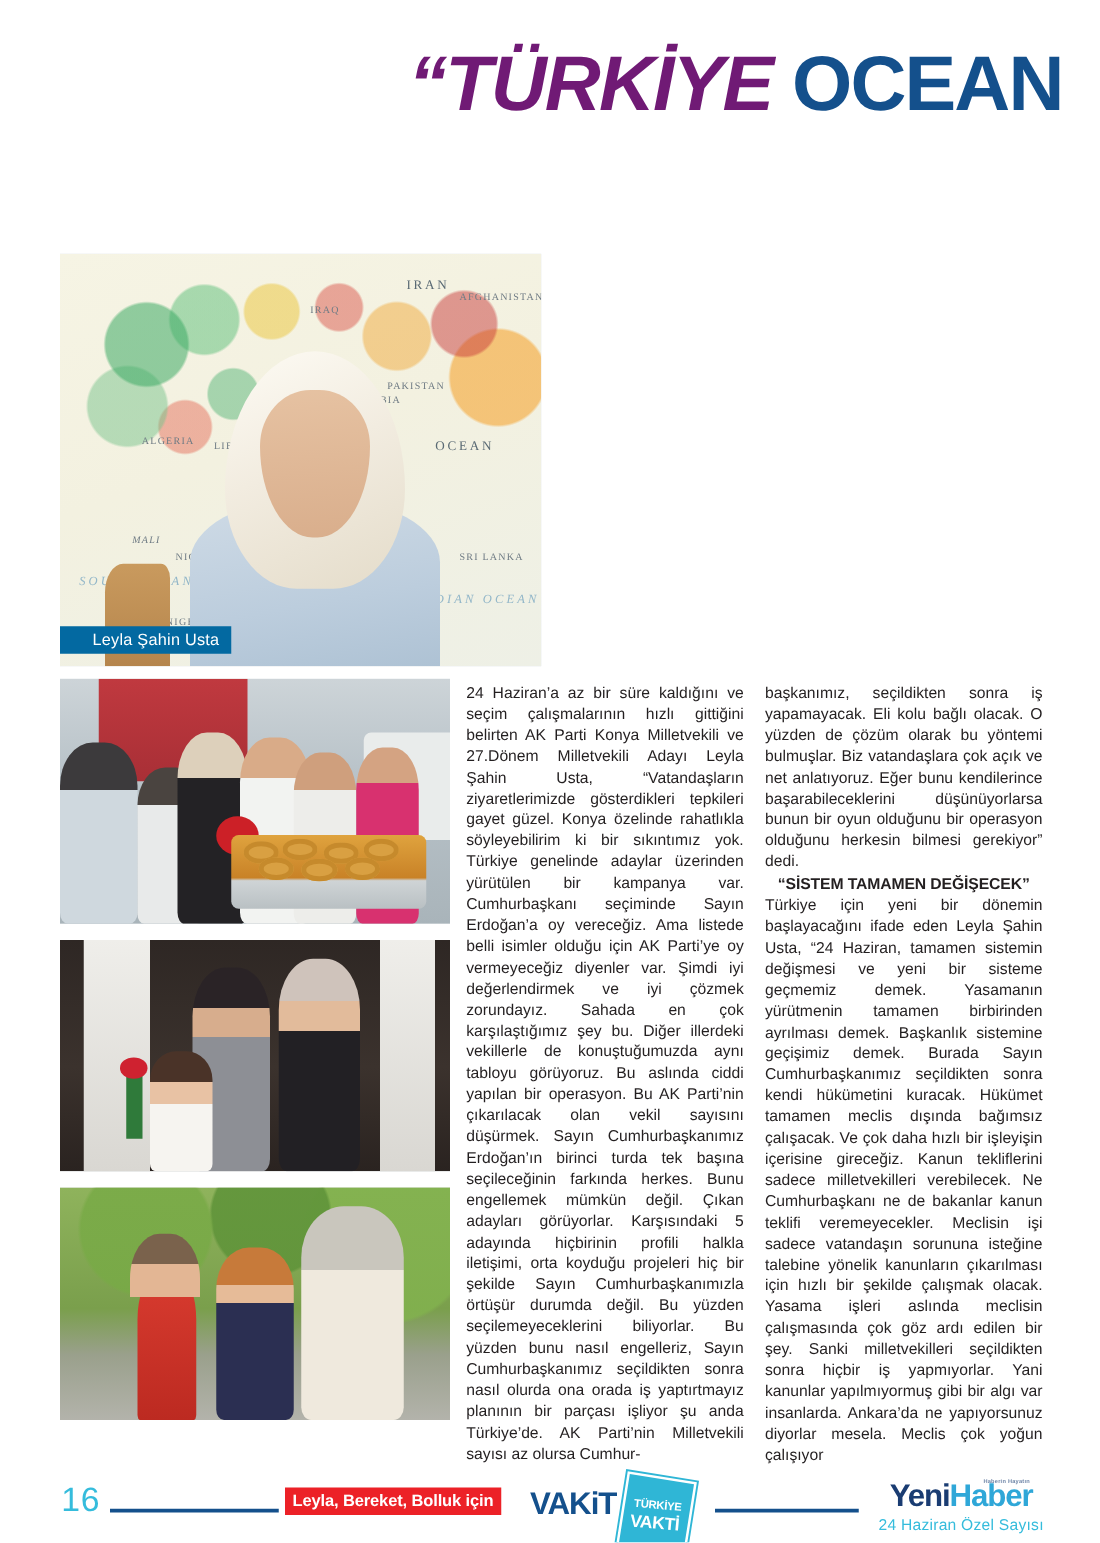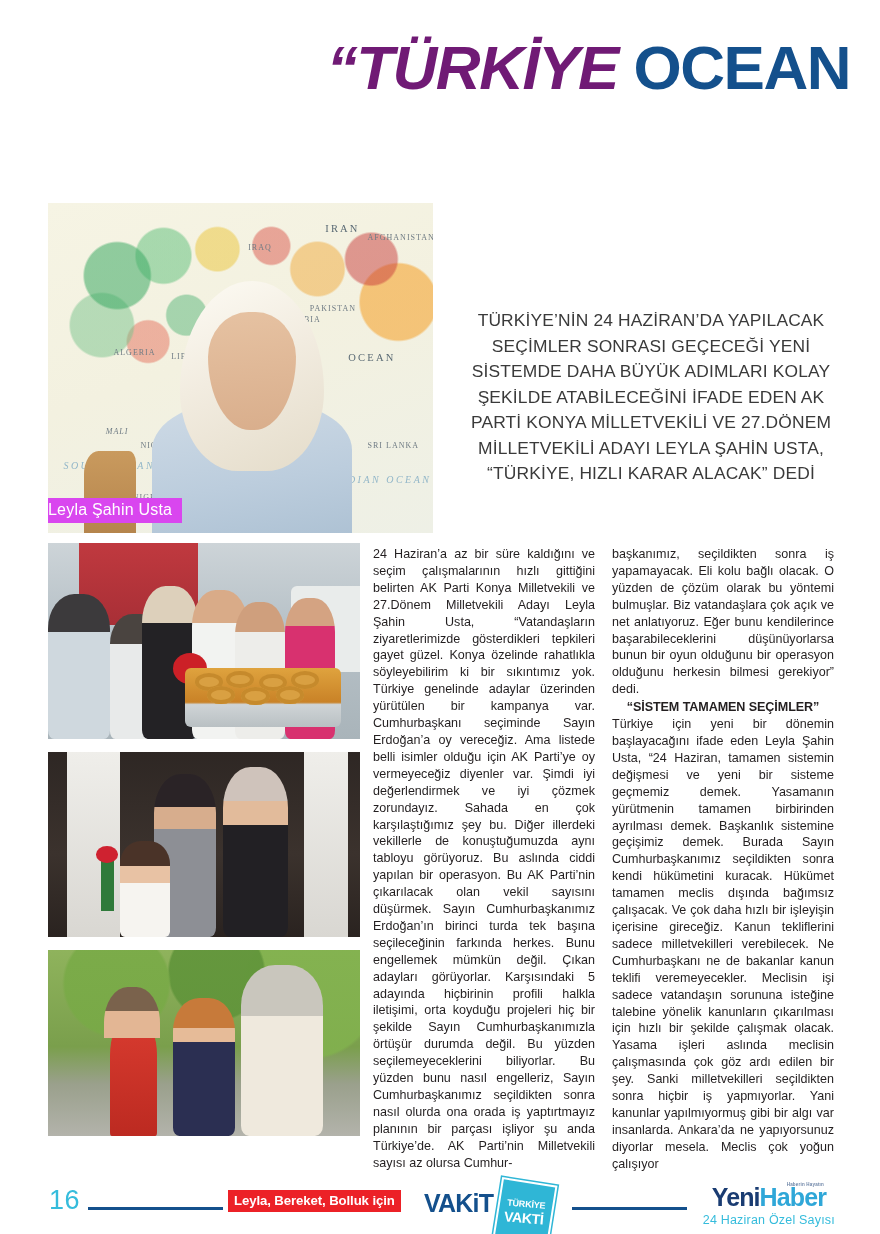--- a/index.html
+++ b/index.html
@@ -155,24 +155,24 @@
       radial-gradient(circle at 54% 12%, rgba(96,148,58,0.9) 0 20%, transparent 21%),
       radial-gradient(circle at 84% 22%, rgba(130,178,78,0.85) 0 22%, transparent 23%),
       linear-gradient(180deg,#8fb35c 0%,#7a9f4c 52%,#9aa08c 72%,#b3b3ab 100%);
   }
   .park-red { position:absolute; left:20%; bottom:0; width:15%; height:62%; background:linear-gradient(180deg,#d83b2f,#bc2a21); border-radius:30% 30% 4% 4%; }
 
   .photo-caption {
     position: absolute;
     left: 0;
     bottom: 10px;
-    background: #d946ef;
+    background: #0369a1;
     color: #ffffff;
-    font-size: 16px;
-    padding: 3px 10px 4px 0;
+    font-size: 13px;
+    padding: 3px 10px 4px 26px;
     letter-spacing: 0.2px;
     white-space: nowrap;
   }
 
   
   .col {
     position: absolute;
     top: 546px;
     width: 222px;
     font-size: 12.55px;
@@ -236,21 +236,20 @@
 </style>
 </head>
 <body>
 
 <div class="page">
 
   <div class="headline">
     <span class="line"><span class="red">“TÜRKİYE</span><span> OCEAN</span></span>
   </div>
 
-  <div class="deck">TÜRKİYE’NİN 24 HAZİRAN’DA YAPILACAK SEÇİMLER SONRASI GEÇECEĞİ YENİ SİSTEMDE DAHA BÜYÜK ADIMLARI KOLAY ŞEKİLDE ATABİLECEĞİNİ İFADE EDEN AK PARTİ KONYA MİLLETVEKİLİ VE 27.DÖNEM MİLLETVEKİLİ ADAYI LEYLA ŞAHİN USTA, “TÜRKİYE, HIZLI KARAR ALACAK” DEDİ</div>
 
   <div class="photo" id="photo-portrait">
     <div class="map-bg">
       <span class="map-label big" style="left:72%; top:6%;text-align:right;">IRAN</span>
       <span class="map-label big" style="left:78%; top:45%;">OCEAN</span>
       <span class="map-label" style="left:32%; top:45%;">LIBYA</span>
       <span class="map-label" style="left:17%; top:44%;">ALGERIA</span>
       <span class="map-label" style="left:24%; top:72%;">NIGER</span>
       <span class="map-label" style="left:15%; top:68%;font-style:italic;">MALI</span>
       <span class="map-label" style="left:22%; top:88%;">NIGERIA</span>
@@ -312,21 +311,21 @@
     <div class="p-person" style="left:40%; width:20%; height:74%; background:linear-gradient(180deg,#c77a3a 0 22%, #e6bb98 22% 32%, #2b2f52 32%);"></div>
     <div class="p-person" style="left:62%; width:26%; height:92%; background:linear-gradient(180deg,#c9c6bd 0 30%, #efe9dd 30%);"></div>
   </div>
 
   <div class="col" id="col-1">
     <p>24 Haziran’a az bir süre kaldığını ve seçim çalışmalarının hızlı gittiğini belirten AK Parti Konya Milletvekili ve 27.Dönem Milletvekili Adayı Leyla Şahin Usta, “Vatandaşların ziyaretlerimizde gösterdikleri tepkileri gayet güzel. Konya özelinde rahatlıkla söyleyebilirim ki bir sıkıntımız yok. Türkiye genelinde adaylar üzerinden yürütülen bir kampanya var. Cumhurbaşkanı seçiminde Sayın Erdoğan’a oy vereceğiz. Ama listede belli isimler olduğu için AK Parti’ye oy vermeyeceğiz diyenler var. Şimdi iyi değerlendirmek ve iyi çözmek zorundayız. Sahada en çok karşılaştığımız şey bu. Diğer illerdeki vekillerle de konuştuğumuzda aynı tabloyu görüyoruz. Bu aslında ciddi yapılan bir operasyon. Bu AK Parti’nin çıkarılacak olan vekil sayısını düşürmek. Sayın Cumhurbaşkanımız Erdoğan’ın birinci turda tek başına seçileceğinin farkında herkes. Bunu engellemek mümkün değil. Çıkan adayları görüyorlar. Karşısındaki 5 adayında hiçbirinin profili halkla iletişimi, orta koyduğu projeleri hiç bir şekilde Sayın Cumhurbaşkanımızla örtüşür durumda değil. Bu yüzden seçilemeyeceklerini biliyorlar. Bu yüzden bunu nasıl engelleriz, Sayın Cumhurbaşkanımız seçildikten sonra nasıl olurda ona orada iş yaptırtmayız planının bir parçası işliyor şu anda Türkiye’de. AK Parti’nin Milletvekili sayısı az olursa Cumhur-</p>
   </div>
 
   <div class="col" id="col-2">
     <p>başkanımız, seçildikten sonra iş yapamayacak. Eli kolu bağlı olacak. O yüzden de çözüm olarak bu yöntemi bulmuşlar. Biz vatandaşlara çok açık ve net anlatıyoruz. Eğer bunu kendilerince başarabileceklerini düşünüyorlarsa bunun bir oyun olduğunu bir operasyon olduğunu herkesin bilmesi gerekiyor” dedi.</p>
-    <p class="subhead">“SİSTEM TAMAMEN SEÇİMLER”</p>
+    <p class="subhead">“SİSTEM TAMAMEN DEĞİŞECEK”</p>
     <p>Türkiye için yeni bir dönemin başlayacağını ifade eden Leyla Şahin Usta, “24 Haziran, tamamen sistemin değişmesi ve yeni bir sisteme geçmemiz demek. Yasamanın yürütmenin tamamen birbirinden ayrılması demek. Başkanlık sistemine geçişimiz demek. Burada Sayın Cumhurbaşkanımız seçildikten sonra kendi hükümetini kuracak. Hükümet tamamen meclis dışında bağımsız çalışacak. Ve çok daha hızlı bir işleyişin içerisine gireceğiz. Kanun tekliflerini sadece milletvekilleri verebilecek. Ne Cumhurbaşkanı ne de bakanlar kanun teklifi veremeyecekler. Meclisin işi sadece vatandaşın sorununa isteğine talebine yönelik kanunların çıkarılması için hızlı bir şekilde çalışmak olacak. Yasama işleri aslında meclisin çalışmasında çok göz ardı edilen bir şey. Sanki milletvekilleri seçildikten sonra hiçbir iş yapmıyorlar. Yani kanunlar yapılmıyormuş gibi bir algı var insanlarda. Ankara’da ne yapıyorsunuz diyorlar mesela. Meclis çok yoğun çalışıyor</p>
   </div>
 
   <div class="footer">
     <span class="page-number">16</span>
     <span class="rule-left"></span>
     <span class="slogan-box">Leyla, Bereket, Bolluk için</span>
     <span class="vakit-word">VAKiT</span>
     <span class="vakit-badge">
       <span class="b1">TÜRKİYE</span>

